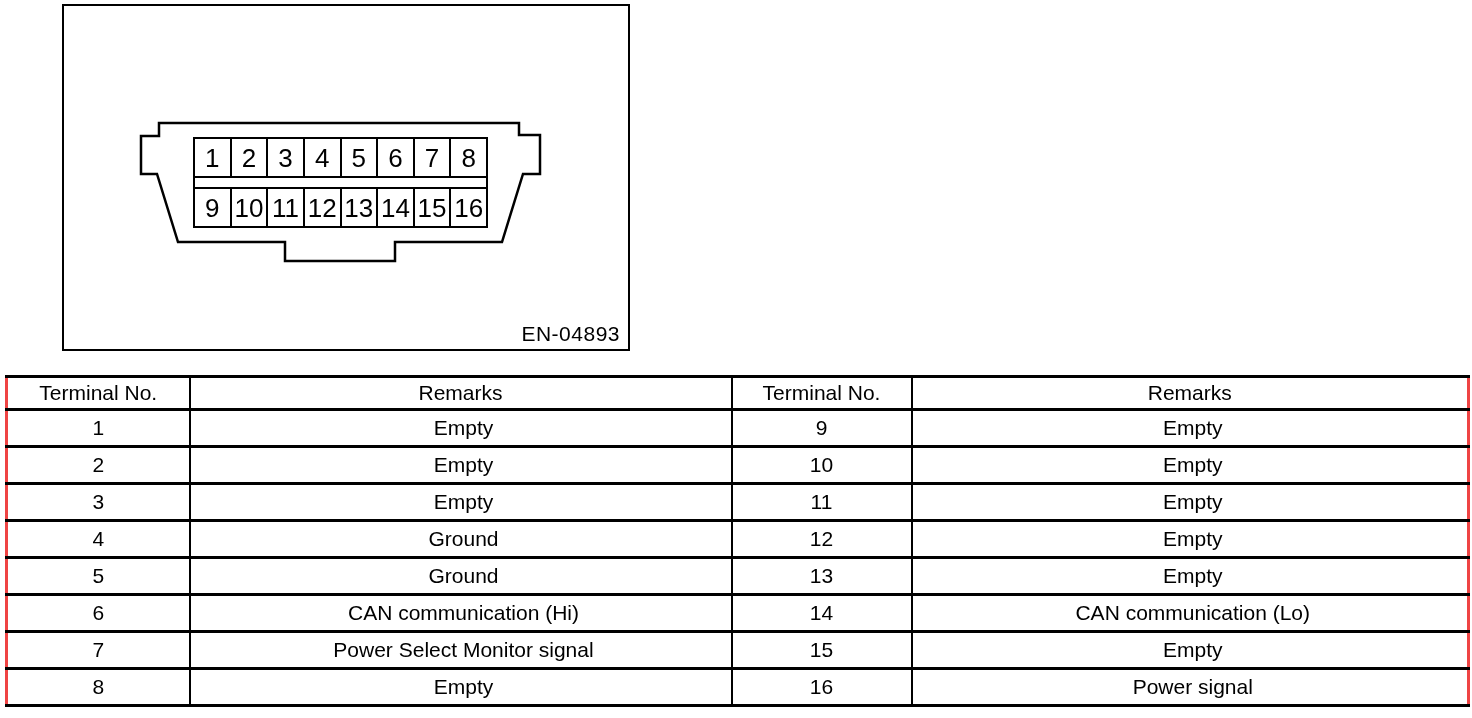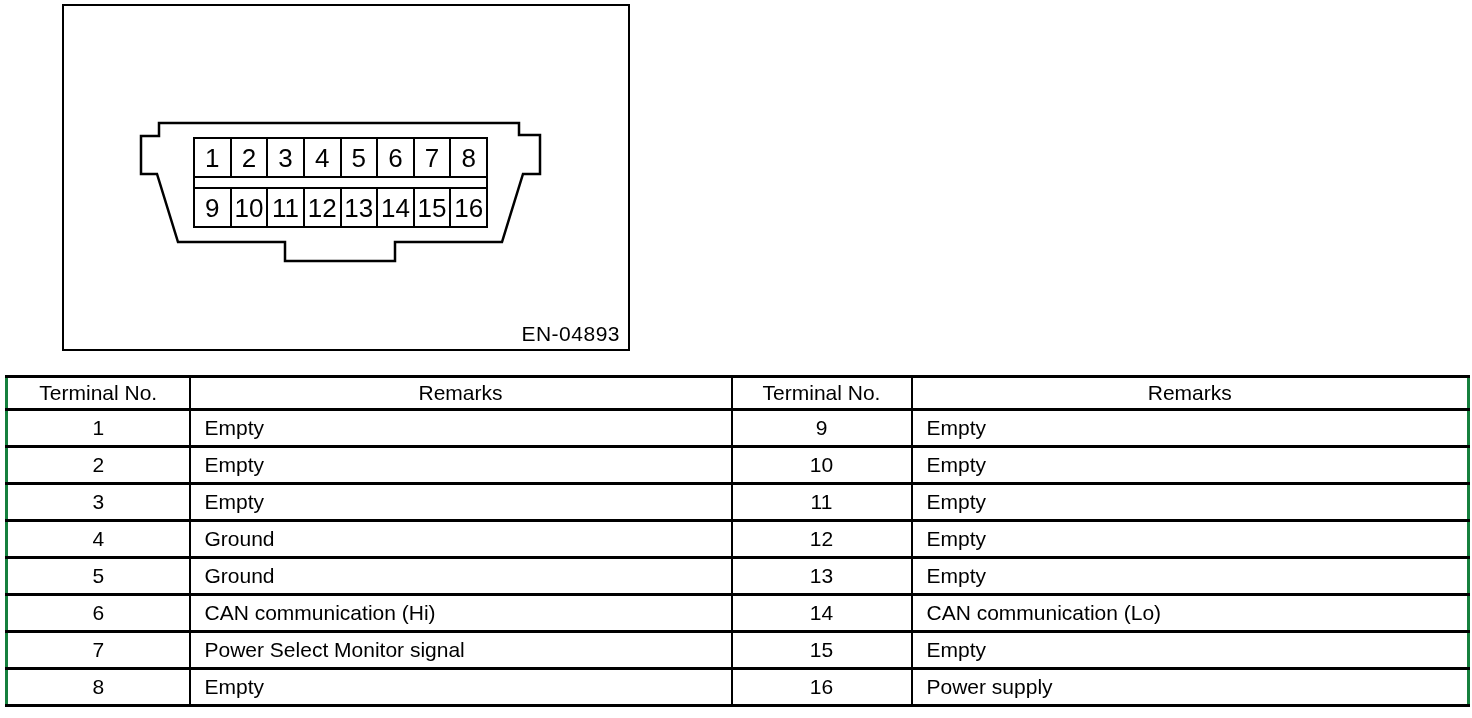--- a/index.html
+++ b/index.html
@@ -93,24 +93,24 @@
     border: 2px solid #000;
     border-top-width: 3px;
     border-bottom-width: 3px;
     font-size: 21px;
     font-weight: normal;
     padding: 0;
     height: 34px;
     overflow: hidden;
     white-space: nowrap;
   }
-  .terminal-table { border: 3px solid #15803d; }
+  .terminal-table { border: 3px solid #ef4444; }
   .terminal-table th { text-align: center; height: 30px; }
   .terminal-table td.c-term { text-align: center; }
-  .terminal-table td.c-remark { text-align: left; padding-left: 14px; }
+  .terminal-table td.c-remark { text-align: center; padding-left: 6px; }
 </style>
 </head>
 <body>
 
 <div id="page">
 
   <div class="figure-box">
     <svg class="connector-svg" viewBox="0 0 564 343" xmlns="http://www.w3.org/2000/svg">
       <path d="M95,117 H455 V129 H476 V168 H459 L438,236 H331 V255 H221 V236 H114 L93,168 H77 V130 H95 Z" fill="none" stroke="#000" stroke-width="2.5" stroke-linejoin="miter"></path>
     </svg>
@@ -197,18 +197,18 @@
         <tr>
           <td class="c-term">7</td>
           <td class="c-remark">Power Select Monitor signal</td>
           <td class="c-term">15</td>
           <td class="c-remark">Empty</td>
         </tr>
         <tr>
           <td class="c-term">8</td>
           <td class="c-remark">Empty</td>
           <td class="c-term">16</td>
-          <td class="c-remark">Power supply</td>
+          <td class="c-remark">Power signal</td>
         </tr>
       </tbody>
   </table>
 
 </div>
 
 </body></html>

